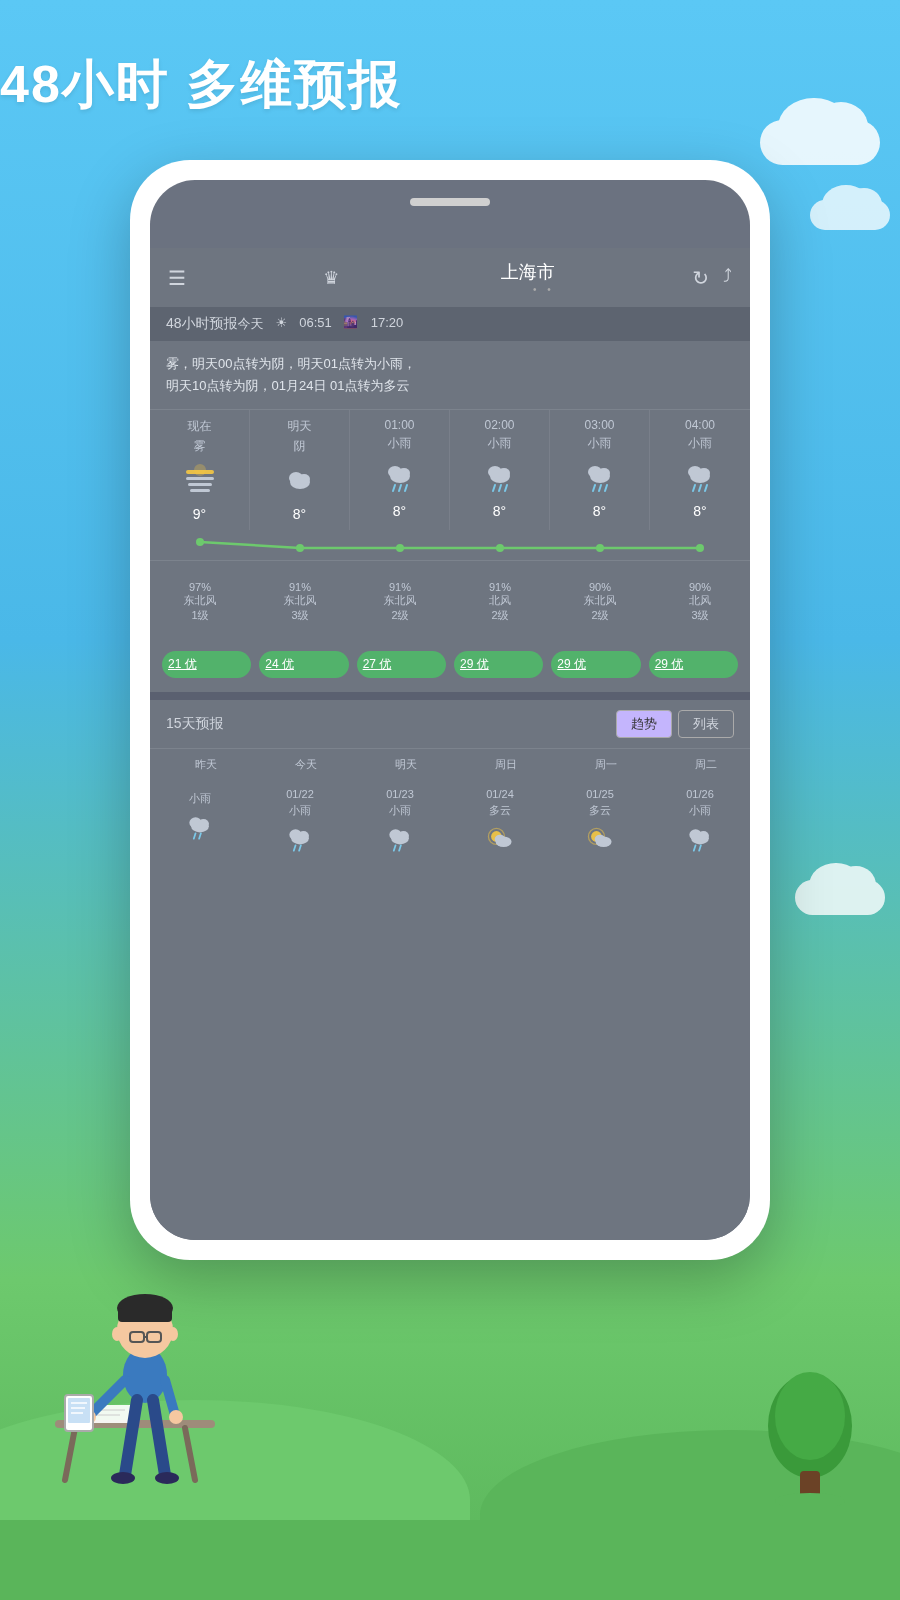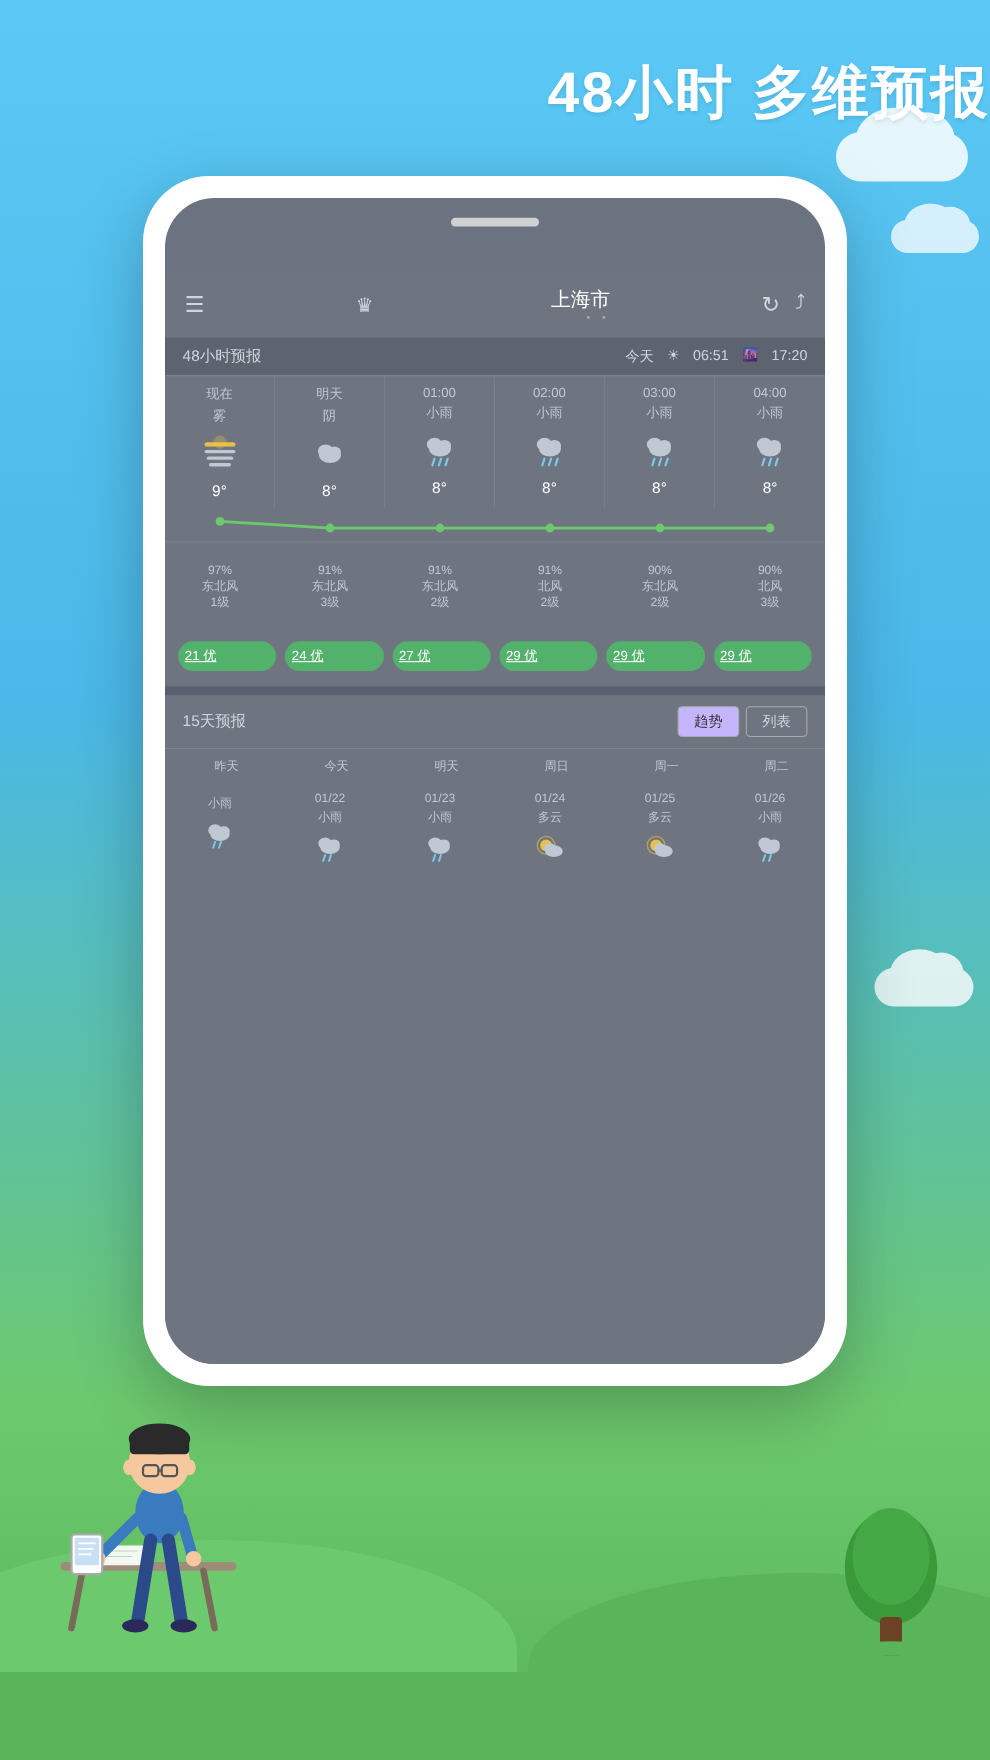--- a/index.html
+++ b/index.html
@@ -10,21 +10,21 @@
       font-family: -apple-system, "PingFang SC", "Microsoft YaHei", sans-serif;
       background: linear-gradient(180deg, #5bc8f5 0%, #4ab8e8 40%, #6dc96d 80%, #5ab55a 100%);
       position: relative;
     }
 
     
     .title {
       position: absolute;
       top: 50px;
       left: 0; right: 0;
-      text-align: right;
+      text-align: left;
       font-size: 52px;
       font-weight: bold;
       color: white;
       letter-spacing: 2px;
       text-shadow: 0 2px 4px rgba(0,0,0,0.1);
     }
 
     
     .phone-frame {
       position: absolute;
@@ -100,21 +100,21 @@
     }
     .header-icons-right {
       display: flex;
       gap: 14px;
     }
 
     
     .section-header {
       display: flex;
       align-items: center;
-      justify-content: space-between;
+      justify-content: flex-start;
       padding: 8px 16px;
       background: #5d6470;
     }
     .section-title {
       color: #d0d5dd;
       font-size: 14px;
     }
     .section-info {
       display: flex;
       gap: 12px;
@@ -358,20 +358,23 @@
         <span class="section-title">48小时预报</span>
         <div class="section-info">
           <span>今天</span>
           <span>☀</span>
           <span>06:51</span>
           <span style="font-size:12px;">🌆</span>
           <span>17:20</span>
         </div>
       </div>
 
+      <div class="weather-desc">
+        雾，明天00点转为阴，明天01点转为小雨，<br>明天10点转为阴，01月24日 01点转为多云
+      </div>
 
       <div class="hourly-grid">
 
         <div class="hourly-col">
           <span class="hourly-time">现在</span>
           <span class="hourly-condition">雾</span>
           <div class="hourly-icon">
 
             <svg width="36" height="36" viewBox="0 0 36 36">
               <rect x="4" y="8" width="28" height="4" rx="2" fill="#f5c842" opacity="0.9"></rect>

